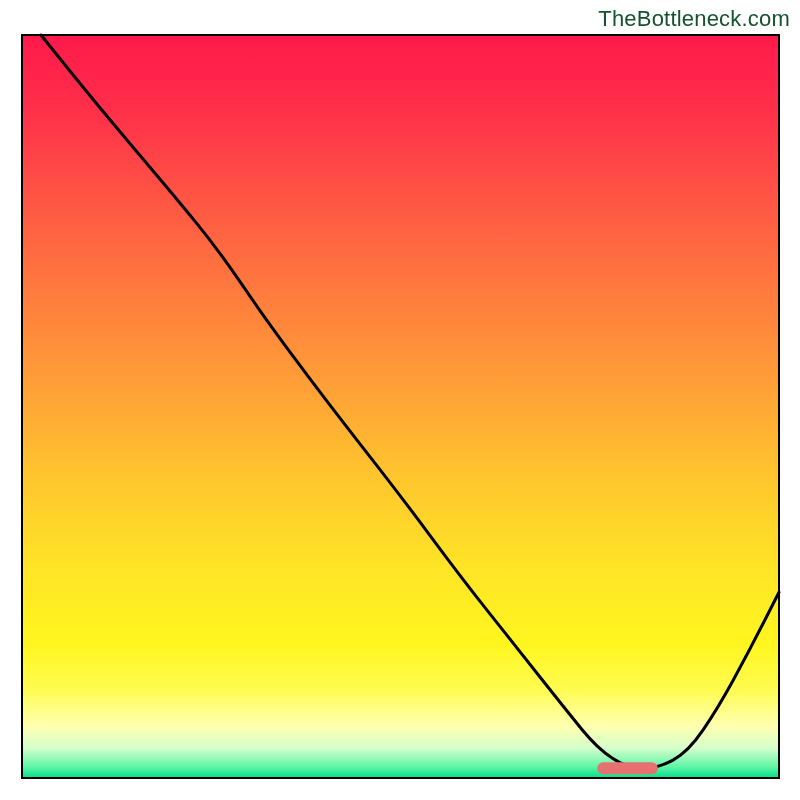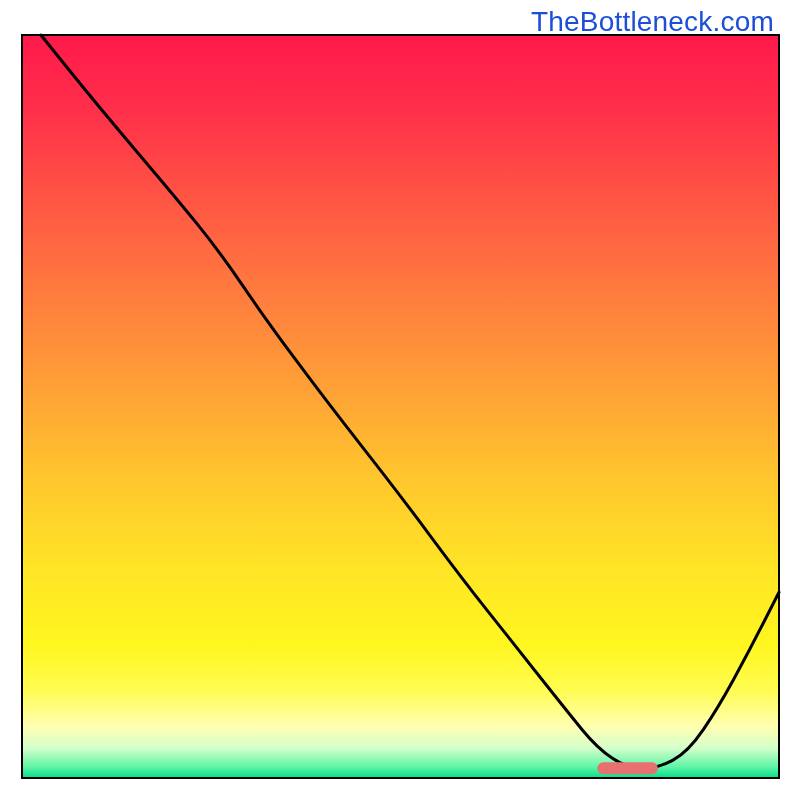--- a/index.html
+++ b/index.html
@@ -12,23 +12,23 @@
     overflow: hidden;
   }
   .chart-container {
     position: relative;
     width: 800px;
     height: 800px;
   }
   .watermark {
     position: absolute;
     top: 6px;
-    right: 26px;
-    color: #1d4ed8;
-    font-size: 28px;
+    right: 10px;
+    color: #14532d;
+    font-size: 22px;
     font-weight: 500;
     letter-spacing: 0.2px;
     user-select: none;
   }
   svg {
     display: block;
   }
 </style>
 </head>
 <body>

